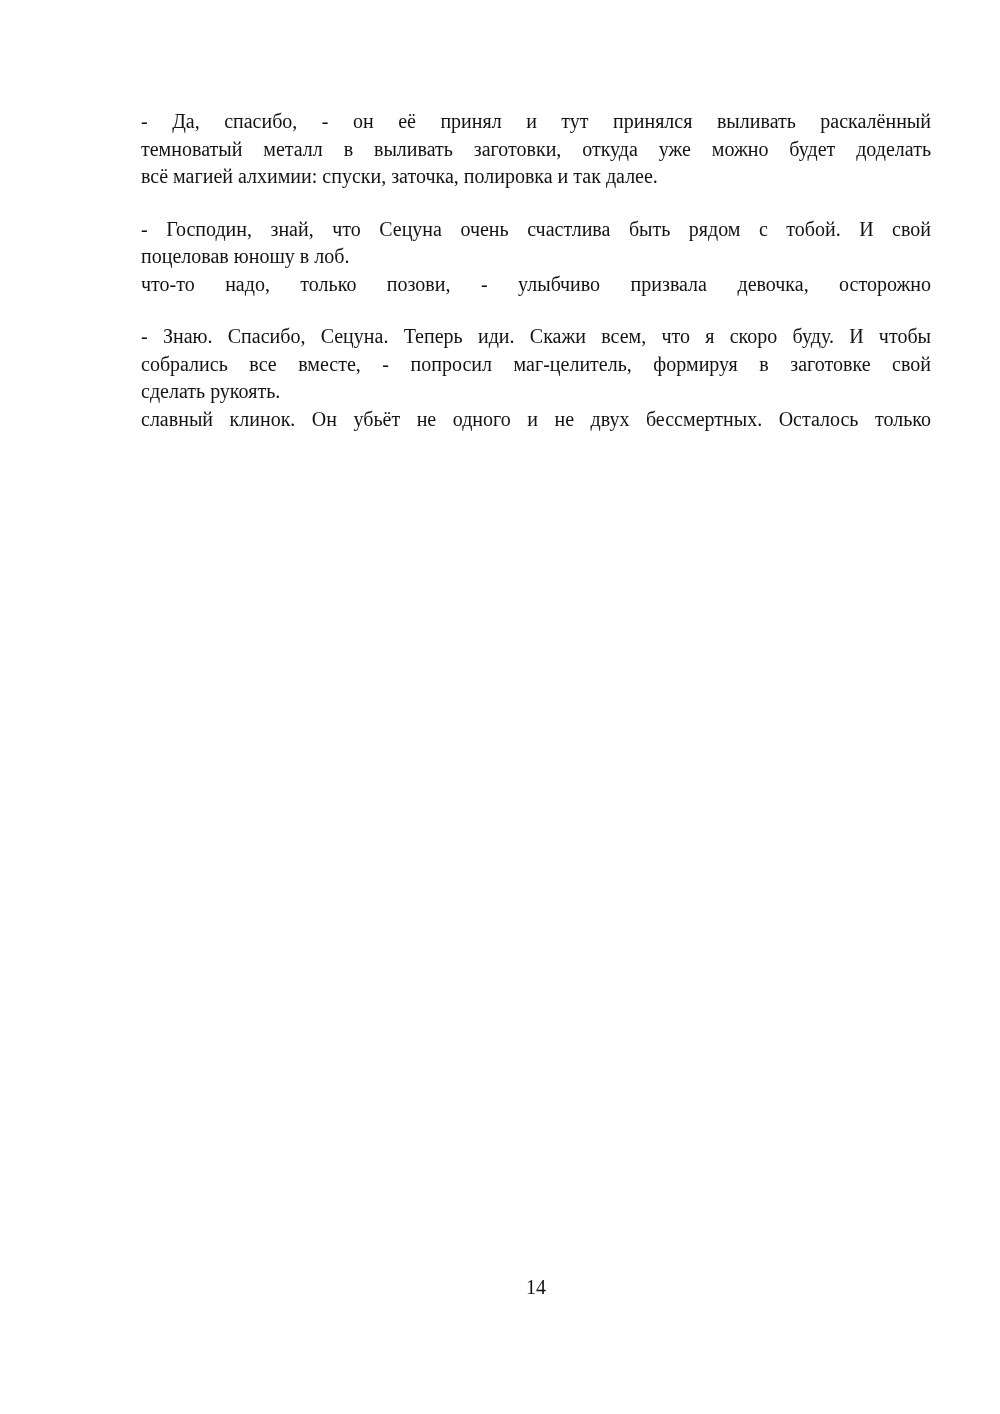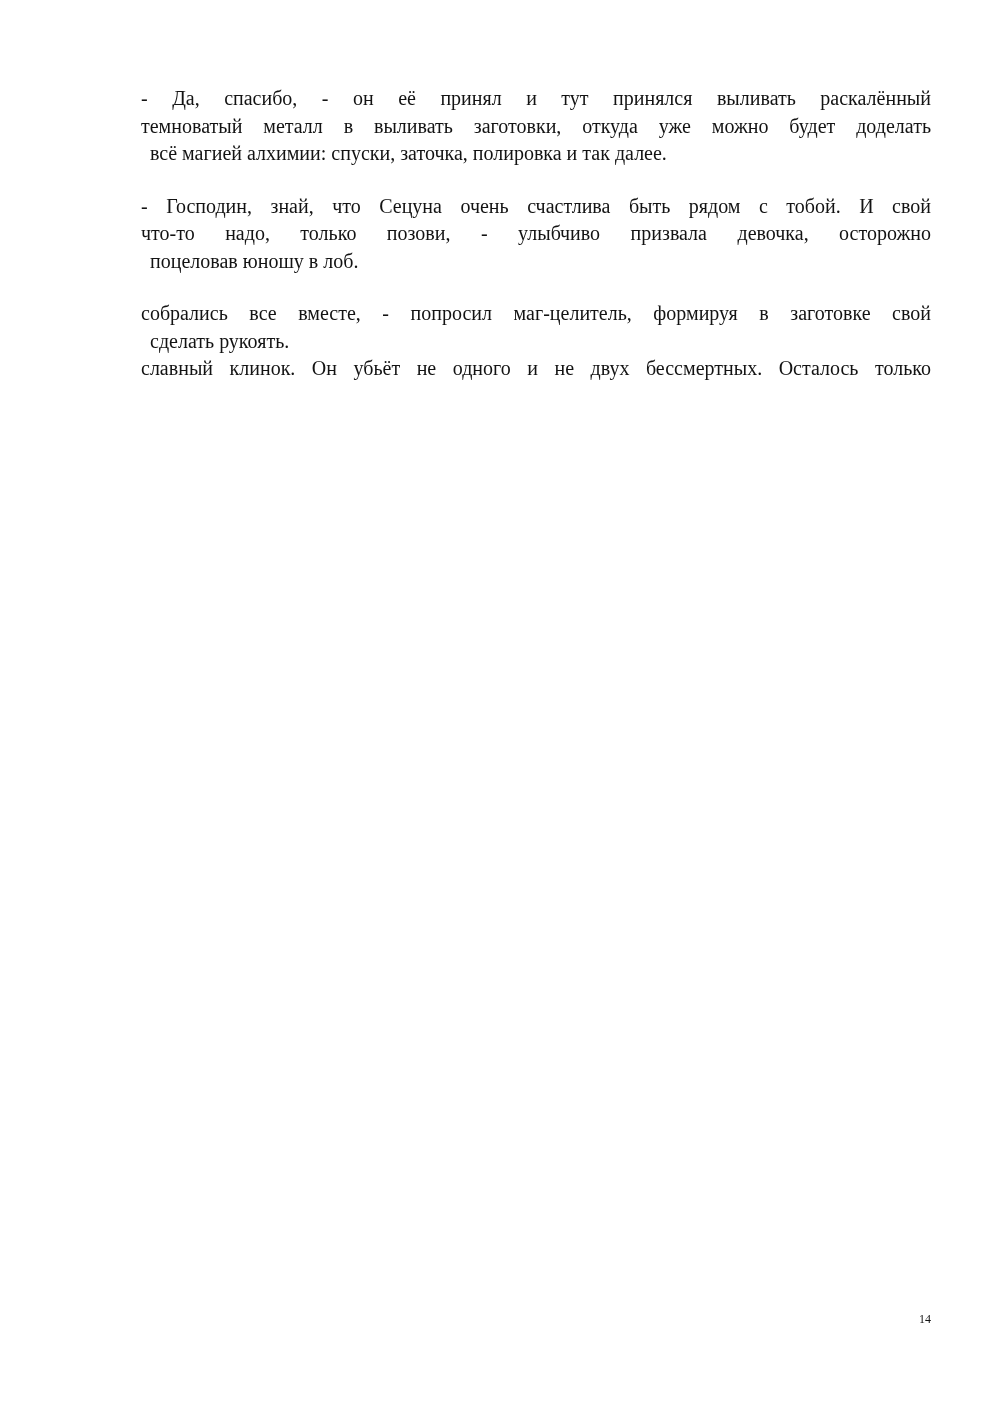--- a/index.html
+++ b/index.html
@@ -12,70 +12,70 @@
     width: 1000px;
     height: 1414px;
     background: #ffffff;
     overflow: hidden;
     font-family: "Liberation Serif", "DejaVu Serif", serif;
     color: #131313;
   }
   .content {
     position: absolute;
     left: 141px;
-    top: 85px;
+    top: 108px;
     width: 790px;
     font-size: 20px;
     line-height: 27.5px;
   }
   .paragraph {
     margin: 0 0 25px 0;
   }
   .line {
     white-space: nowrap;
   }
   .line.justified {
     text-align: justify;
     text-align-last: justify;
   }
   .line.lastline {
     text-align: left;
     text-align-last: left;
-    margin-left: 9px;
   }
   .footer {
     position: absolute;
     left: 141px;
-    top: 1306px;
+    top: 1274px;
     width: 790px;
-    text-align: right;
-    font-size: 12px;
+    text-align: center;
+    font-size: 20px;
     line-height: 27.5px;
   }
 </style>
 </head>
 <body>
 
 <div class="page">
 
   <div class="content">
 
     <div class="paragraph">
       <div class="line justified">- Да, спасибо, - он её принял и тут принялся выливать раскалённый</div>
       <div class="line justified">темноватый металл в выливать заготовки, откуда уже можно будет доделать</div>
       <div class="line lastline">всё магией алхимии: спуски, заточка, полировка и так далее.</div>
     </div>
 
     <div class="paragraph">
       <div class="line justified">- Господин, знай, что Сецуна очень счастлива быть рядом с тобой. И свой</div>
+      <div class="line lastline">поцеловав юношу в лоб.</div>
       <div class="line justified">что-то надо, только позови, - улыбчиво призвала девочка, осторожно</div>
-      <div class="line lastline">поцеловав юношу в лоб.</div>
     </div>
 
     <div class="paragraph">
+      <div class="line justified">- Знаю. Спасибо, Сецуна. Теперь иди. Скажи всем, что я скоро буду. И чтобы</div>
       <div class="line justified">собрались все вместе, - попросил маг-целитель, формируя в заготовке свой</div>
       <div class="line lastline">сделать рукоять.</div>
       <div class="line justified">славный клинок. Он убьёт не одного и не двух бессмертных. Осталось только</div>
     </div>
 
   </div>
 
   <div class="footer">14</div>
 
 </div>

